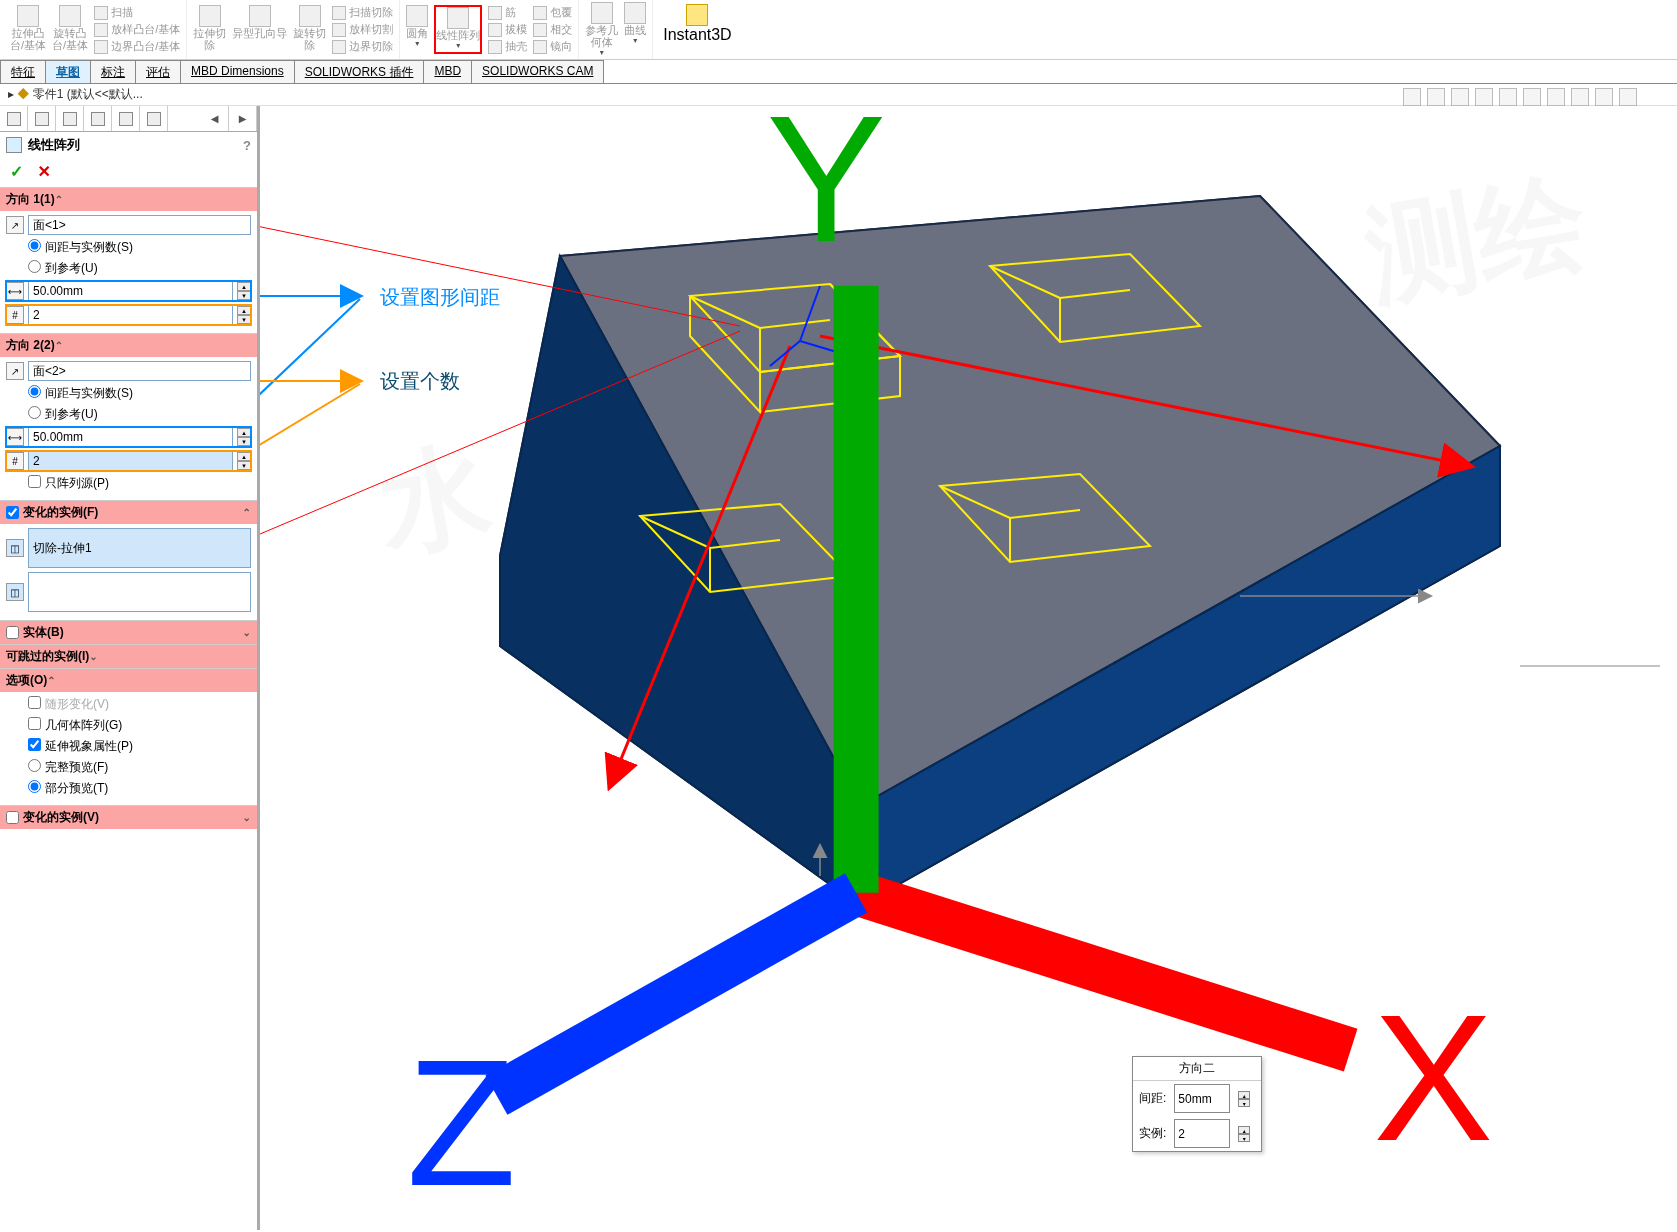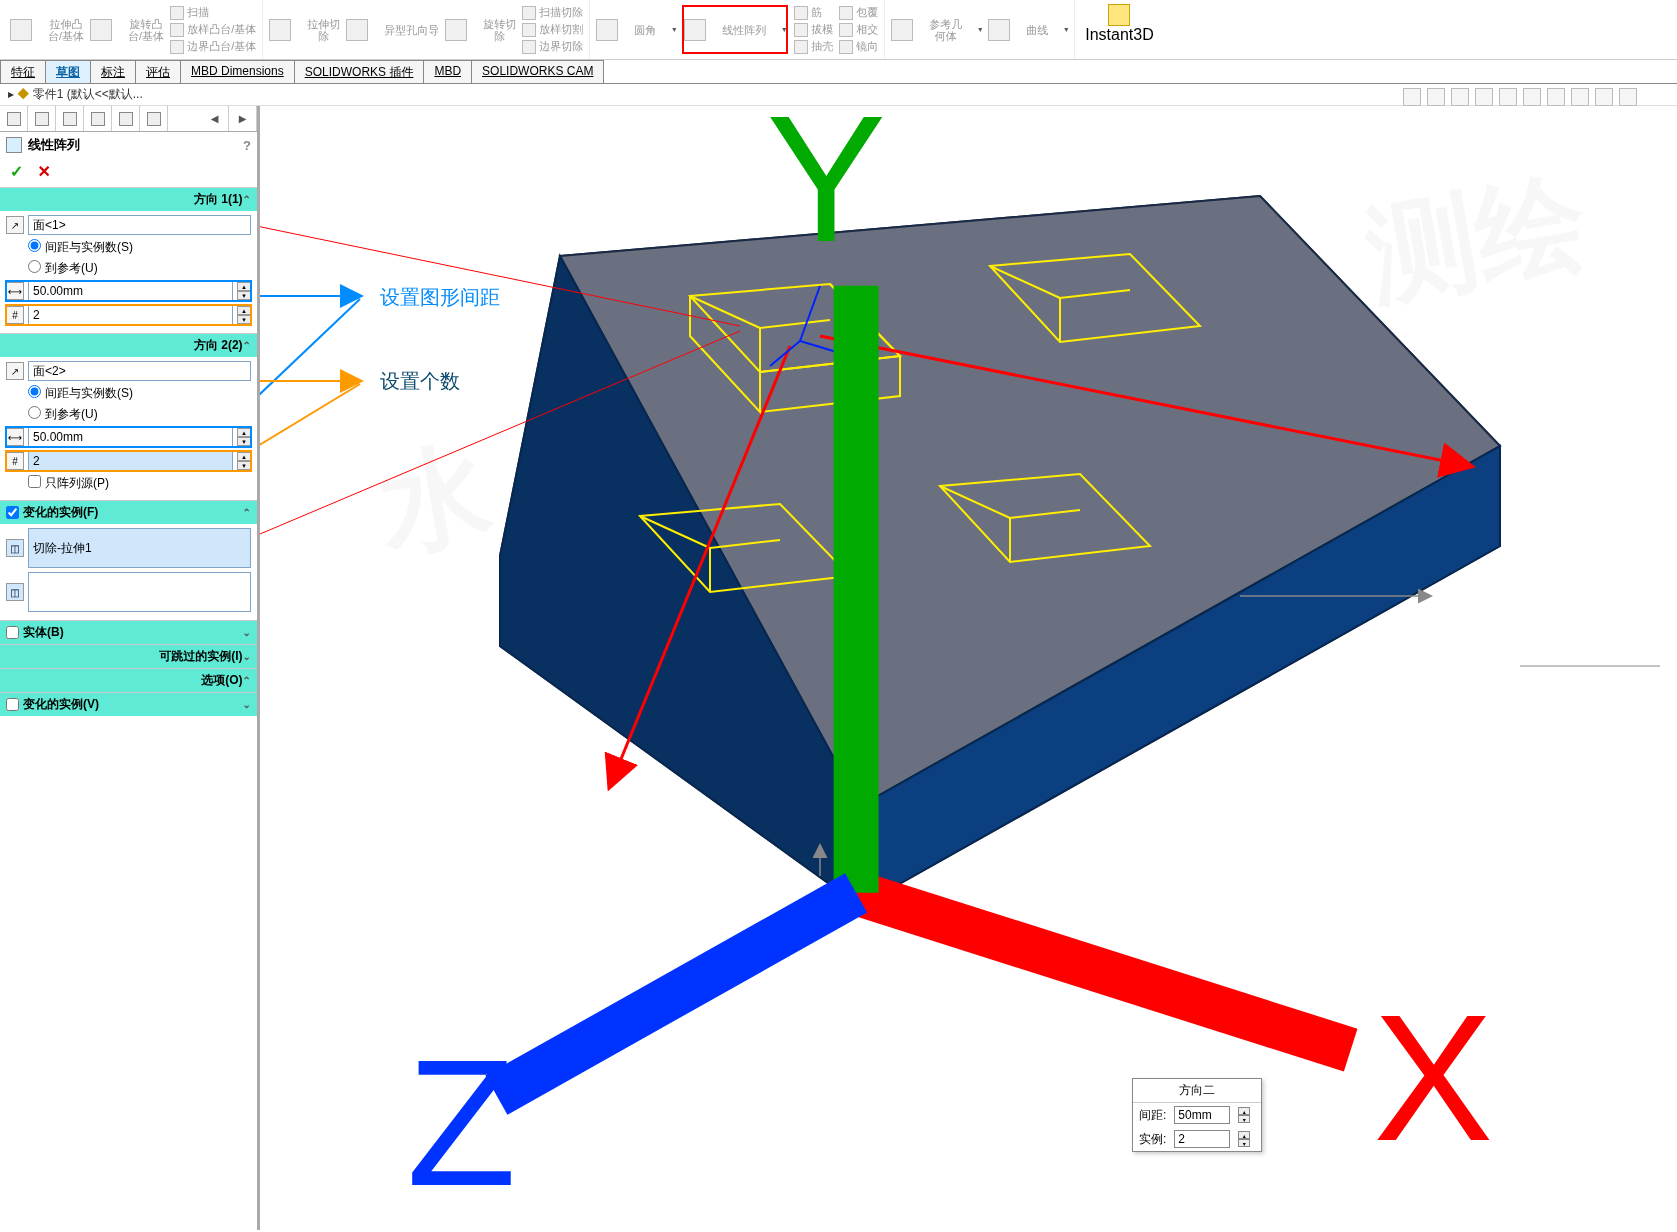--- a/index.html
+++ b/index.html
@@ -1,21 +1,21 @@
 <!DOCTYPE html>
 <html><head>
 <meta charset="utf-8">
 <style>
 * { box-sizing: border-box; margin: 0; padding: 0; font-family: "Microsoft YaHei", Arial, sans-serif; }
 body { background: #fff; width: 1677px; height: 1232px; overflow: hidden; position: relative; }
 
 
 .ribbon { height: 60px; background: #fff; border-bottom: 1px solid #ccc; display: flex; align-items: stretch; padding: 0 4px; }
 .ribbon-group { display: flex; flex-direction: column; align-items: center; justify-content: center; padding: 0 6px; border-right: 1px solid #eee; font-size: 11px; color: #999; }
-.ribbon-big { display: flex; flex-direction: row; align-items: center; gap: 16px; }
+.ribbon-big { display: flex; flex-direction: column; align-items: center; gap: 0; }
 .ribbon-big .ico { width: 22px; height: 22px; }
 .ribbon-big .lbl { font-size: 11px; line-height: 12px; text-align: center; white-space: pre; }
 .ribbon-small-col { display: flex; flex-direction: column; gap: 2px; font-size: 11px; }
 .ribbon-small { display: flex; align-items: center; gap: 3px; white-space: nowrap; }
 .ribbon-small .ico { width: 14px; height: 14px; }
 .ico { display: inline-block; border: 1px solid #bbb; background: #f0f0f0; }
 .highlight-red { border: 2px solid #f00 !important; position: relative; z-index: 5; }
 .instant3d { display: flex; flex-direction: column; align-items: center; padding: 4px 10px; }
 .instant3d .ico { width: 22px; height: 22px; background: #ffe680; border-color: #cca300; }
 
@@ -35,21 +35,21 @@
 
 .panel { width: 260px; border-right: 3px solid #aaa; background: #fff; display: flex; flex-direction: column; font-size: 12px; overflow-y: auto; }
 .panel-tabs { display: flex; border-bottom: 1px solid #aaa; height: 26px; align-items: stretch; }
 .panel-tab { width: 28px; display: flex; align-items: center; justify-content: center; border-right: 1px solid #ccc; }
 .panel-tab .pi { width: 14px; height: 14px; border: 1px solid #888; background: #eee; }
 .panel-title { display: flex; align-items: center; gap: 6px; padding: 4px 6px; font-weight: bold; font-size: 13px; }
 .panel-okcancel { display: flex; gap: 14px; padding: 4px 10px 6px; font-size: 16px; }
 .ok { color: #11a60f; font-weight: bold; cursor: pointer; }
 .cancel { color: #d80000; font-weight: bold; cursor: pointer; }
 
-.section-hdr { background: #5eead4; padding: 3px 6px; font-weight: bold; border-top: 1px solid #ccc; display: flex; justify-content: flex-end; align-items: center; }
+.section-hdr { background: #fca5a5; padding: 3px 6px; font-weight: bold; border-top: 1px solid #ccc; display: flex; justify-content: flex-start; align-items: center; }
 .section-body { padding: 4px 6px 8px; display: flex; flex-direction: column; gap: 4px; }
 .row { display: flex; align-items: center; gap: 4px; }
 .row .ric { width: 18px; height: 18px; border: 1px solid #999; background: #f5f5f5; flex-shrink: 0; display: flex; align-items: center; justify-content: center; font-size: 10px; }
 .row .inp { flex: 1; height: 20px; border: 1px solid #7fa6c9; padding: 0 4px; font-size: 12px; background: #fff; }
 .row .inp.sel { background: #cfe6fb; }
 .spin { width: 14px; display: flex; flex-direction: column; }
 .spin div { height: 9px; border: 1px solid #999; font-size: 7px; text-align: center; line-height: 7px; background: #eee; }
 .radio, .check { display: flex; align-items: flex-start; gap: 4px; padding-left: 22px; }
 .radio input, .check input { margin: 0; }
 .hl-blue { outline: 2px solid #008cff; outline-offset: -1px; }
@@ -60,21 +60,21 @@
 .viewport svg { position: absolute; inset: 0; width: 100%; height: 100%; }
 
 .annot { position: absolute; font-size: 20px; font-weight: normal; pointer-events: none; }
 .annot.blue { color: #008cff; }
 .annot.orange { color: #0c4a6e; }
 
 
 .popup { position: absolute; right: 415px; bottom: 78px; width: 130px; border: 1px solid #888; background: #fff; font-size: 12px; box-shadow: 2px 2px 4px rgba(0,0,0,.2); }
 .popup-title { text-align: center; padding: 3px; border-bottom: 1px solid #ccc; }
 .popup-row { display: flex; align-items: center; padding: 3px 6px; gap: 8px; }
-.popup-row input { width: 56px; height: 18px; border: 1px solid #888; padding: 0 3px; font-size: 12px; }
+.popup-row input { width: 56px; height: 29px; border: 1px solid #888; padding: 0 3px; font-size: 12px; }
 .popup-row .sp { width: 12px; display: flex; flex-direction: column; }
 .popup-row .sp div { height: 8px; border: 1px solid #888; font-size: 6px; text-align: center; background: #eee; }
 
 
 .triad { position: absolute; left: 60px; bottom: 60px; width: 50px; height: 50px; }
 
 .watermark { position: absolute; font-size: 110px; color: rgba(0,0,0,.03); font-weight: bold; transform: rotate(-10deg); pointer-events: none; }
 
 .chev { font-size: 10px; color: #555; }
 .caret { font-size: 8px; color: #555; }
@@ -377,20 +377,42 @@
       </div>
     <div class="section-hdr">
         <span>可跳过的实例(I)</span>
         <span class="chev">⌄</span>
       </div>
 
     <div class="section-hdr">
         <span>选项(O)</span>
         <span class="chev">⌃</span>
       </div>
+    <div class="section-body">
+      <label class="check">
+          <input type="checkbox" style="">
+          <span style="color:#aaa;">随形变化(V)</span>
+        </label>
+      <label class="check">
+          <input type="checkbox" style="">
+          <span>几何体阵列(G)</span>
+        </label>
+      <label class="check">
+          <input type="checkbox" checked="" style="">
+          <span>延伸视象属性(P)</span>
+        </label>
+      <label class="radio">
+          <input type="radio" style="">
+          <span>完整预览(F)</span>
+        </label>
+      <label class="radio">
+          <input type="radio" checked="" style="">
+          <span>部分预览(T)</span>
+        </label>
+    </div>
 
     <div class="section-hdr">
         <input type="checkbox" style="margin-right: 4px;">
         <span>变化的实例(V)</span>
         <span style="flex:1"></span>
         <span class="chev">⌄</span>
       </div>
   </div>
 
   <div class="viewport">

